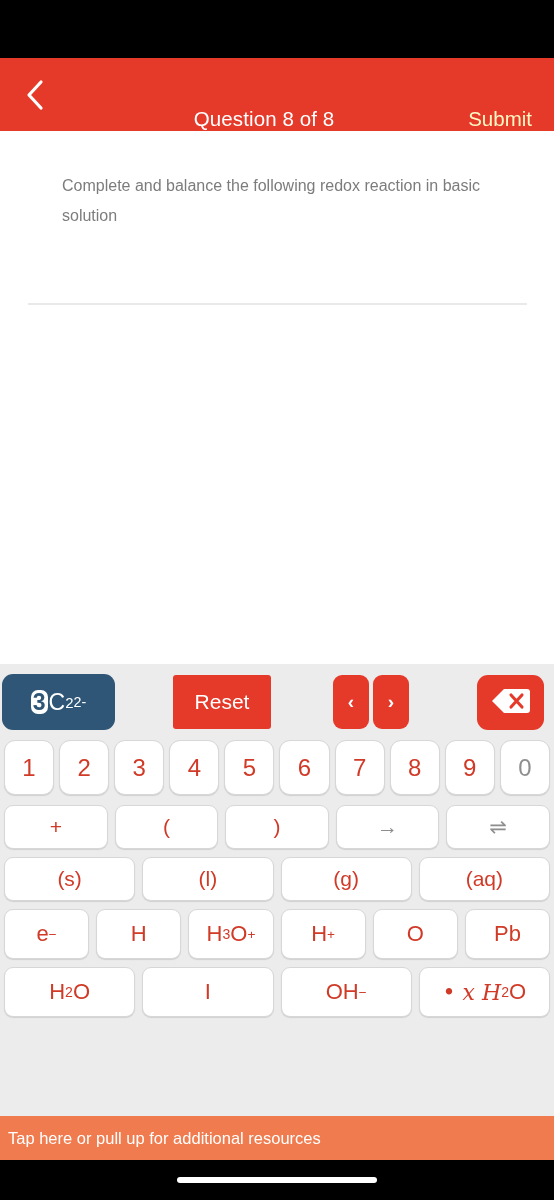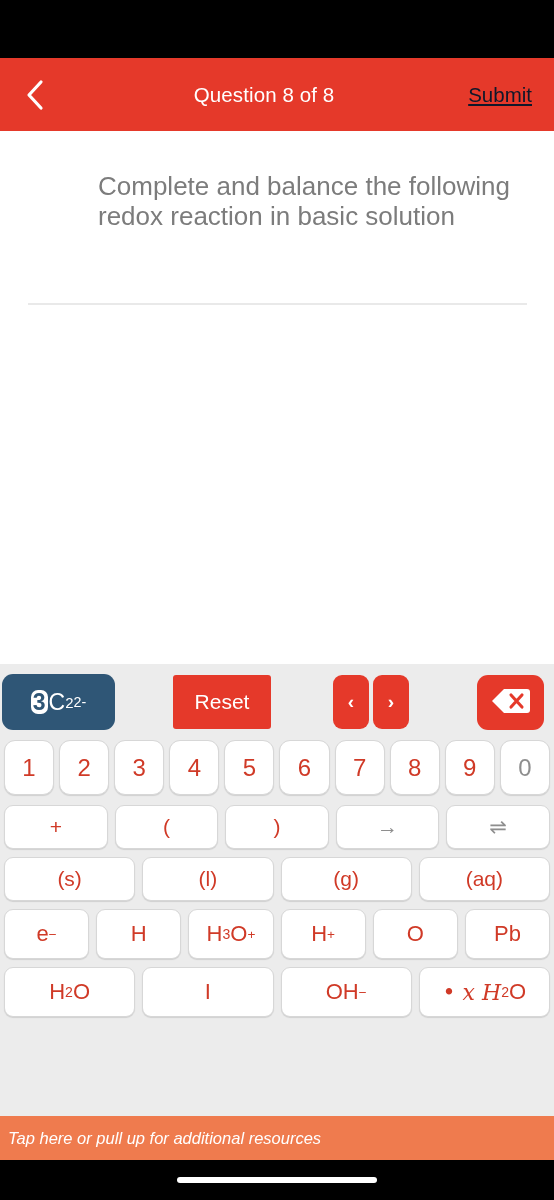--- a/index.html
+++ b/index.html
@@ -11,44 +11,44 @@
   }
   .phone { position: relative; width: 554px; height: 1200px; background: #000; }
 
   
   .statusbar { position: absolute; top: 0; left: 0; width: 554px; height: 58px; background: #000; }
 
   
   .header {
     position: absolute; top: 58px; left: 0; width: 554px; height: 73px;
     background: #e5392a;
-    display: flex; align-items: center;
+    display: flex; align-items: flex-end;
   }
   .hdr-back {
     width: 70px; height: 73px;
     display: flex; align-items: center; justify-content: center;
   }
   .hdr-back svg { display: block; }
   .hdr-title {
     flex: 1; text-align: center;
     color: #fff; font-size: 20.5px; letter-spacing: .1px;
     margin-left: -10px;
   }
   .hdr-submit {
-    color: #0f172a; font-size: 20.5px; padding-right: 22px; white-space: nowrap; text-decoration: underline;
+    color: #fef9c3; font-size: 20.5px; padding-right: 22px; white-space: nowrap;
   }
 
   
   .content {
     position: absolute; top: 131px; left: 0; width: 554px; height: 533px;
     background: #fff;
   }
   .prompt {
     position: absolute; top: 40px; left: 62px; width: 440px;
-    color: #7c7c7c; font-size: 26px; line-height: 30px; margin-left: 36px;
+    color: #7c7c7c; font-size: 16px; line-height: 30px;
   }
   .equation {
     position: absolute; top: 117px; left: 28px; width: 500px;
     color: #1a1a1a; font-size: 22.5px; font-weight: bold;
     letter-spacing: .2px; white-space: nowrap;
   }
   .equation sub { font-size: .66em; vertical-align: -.22em; font-weight: bold; }
   .equation sup { font-size: .66em; vertical-align: .48em; font-weight: bold; }
   .eq-cursor {
     display: inline-block;
@@ -147,21 +147,21 @@
   }
   .row-species2 .key { flex: 1; font-size: 22px; }
   .row-species2 .key .dotx { font-family: "DejaVu Serif", serif; font-style: italic; }
 
   
   .banner {
     position: absolute; top: 1116px; left: 0; width: 554px; height: 44px;
     background: #ef7b4e; display: flex; align-items: center;
   }
   .banner span {
-    color: #fff; font-size: 16.5px; padding-left: 8px; font-style: italic;
+    color: #fff; font-size: 16.5px; padding-left: 8px;
   }
 
   
   .homebar {
     position: absolute; top: 1160px; left: 0; width: 554px; height: 40px; background: #000;
   }
   .homebar i {
     position: absolute; left: 177px; top: 17px; width: 200px; height: 6px;
     background: #fff; border-radius: 3px; display: block;
   }

